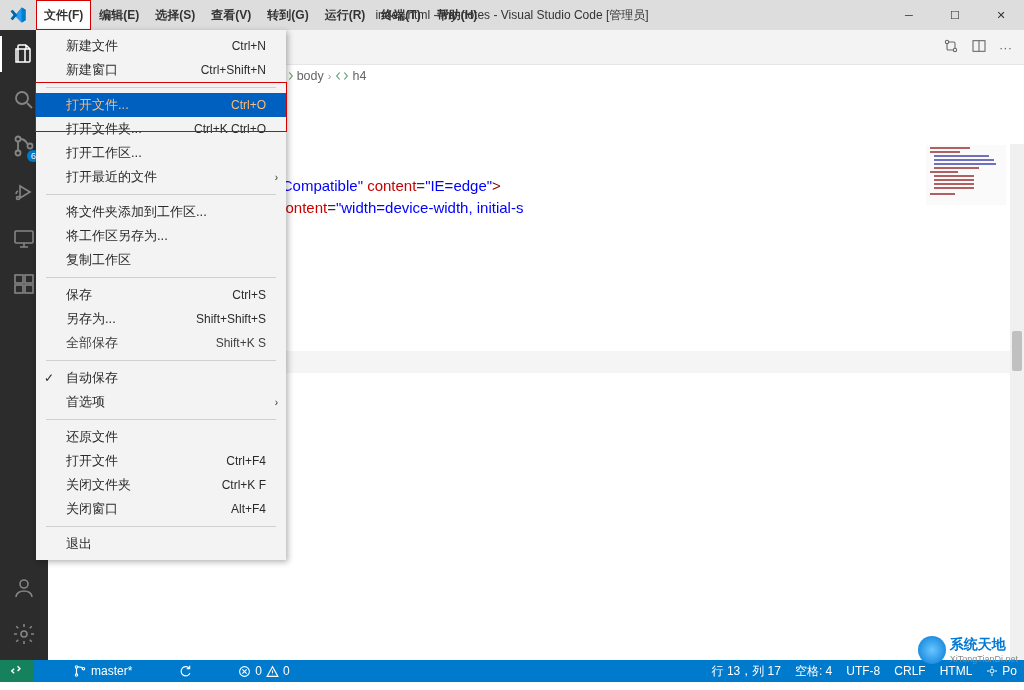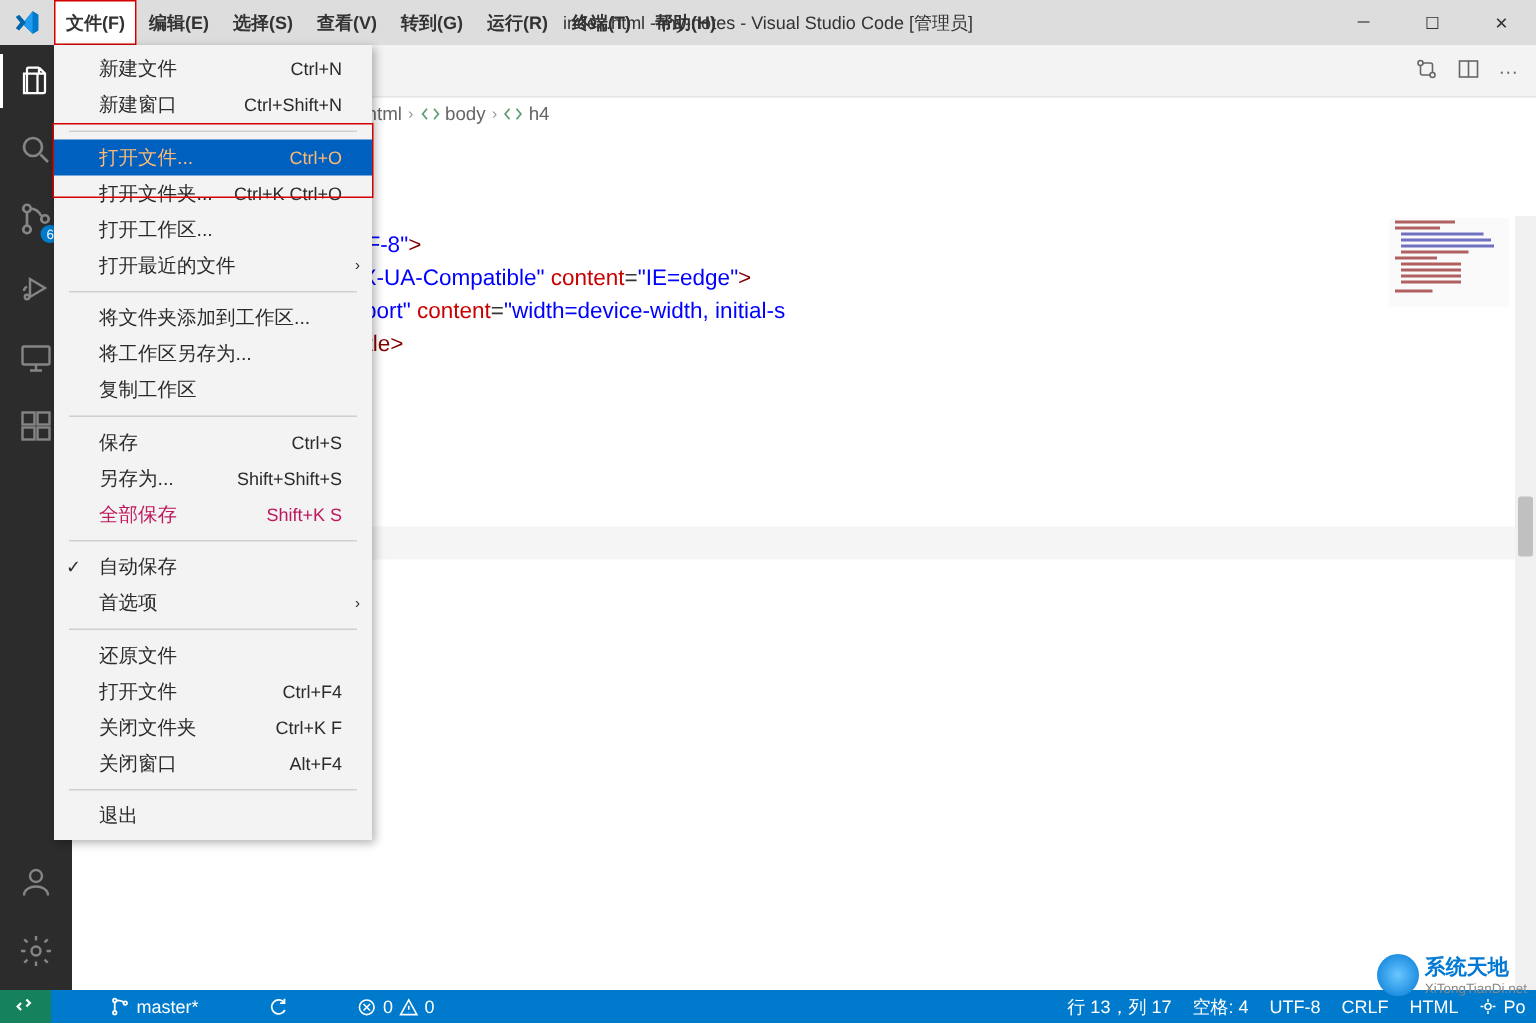--- a/index.html
+++ b/index.html
@@ -7,24 +7,24 @@
 .titlebar { height: 30px; background: #dddddd; display: flex; align-items: center; position: relative; }
 .app-icon { width: 36px; height: 30px; display: flex; align-items: center; justify-content: center; }
 .vs-icon { width: 18px; height: 18px; }
 .menubar { display: flex; height: 30px; align-items: stretch; }
 .menu-item { padding: 0 8px; display: flex; align-items: center; font-size: 12px; color: #333; cursor: pointer; position: relative; font-weight: bold; }
 .menu-item.open { background: #fff; }
 .menu-item .hl { border: 1.5px solid #d40000; position: absolute; inset: 0; pointer-events: none; }
 .title-center { position: absolute; left: 50%; transform: translateX(-50%); font-size: 12px; color: #333; }
 .win-controls { position: absolute; right: 0; top: 0; display: flex; height: 30px; }
 .win-btn { width: 46px; display: flex; align-items: center; justify-content: center; cursor: pointer; font-size: 11px; color: #333; }
-.dropdown { position: absolute; left: 36px; top: 30px; width: 212px; background: #f3f3f3; box-shadow: 2px 2px 6px rgba(0,0,0,0.3); z-index: 100; padding: 4px 0; }
+.dropdown { position: absolute; left: 36px; top: 30px; width: 250px; background: #f3f3f3; box-shadow: 2px 2px 6px rgba(0,0,0,0.3); z-index: 100; padding: 4px 0; }
 .dd-item { height: 24px; display: flex; align-items: center; justify-content: space-between; padding: 0 20px 0 30px; font-size: 13px; color: #2b2b2b; cursor: pointer; position: relative; }
 .dd-item.selected { background: #0060c0; color: #fdba74; }
-.dd-item.disabled { color: #be185d; text-align: center; }
+.dd-item.disabled { color: #404040; text-align: center; }
 .dd-item .kb { font-size: 12px; }
 .dd-item .chev { position: absolute; right: 8px; font-size: 10px; }
 .dd-sep { height: 1px; background: #d0d0d0; margin: 5px 10px; }
 .dd-check { position: absolute; left: 8px; font-size: 12px; }
 .dd-hl { position: absolute; border: 1.5px solid #d40000; pointer-events: none; }
 .main { display: flex; height: 630px; }
 .activitybar { width: 48px; background: #2c2c2c; display: flex; flex-direction: column; align-items: center; padding-top: 10px; gap: 18px; }
 .act-icon { width: 28px; height: 28px; display: flex; align-items: center; justify-content: center; color: #858585; cursor: pointer; position: relative; }
 .act-icon.active { color: #fff; }
 .act-icon.active::before { content: ''; position: absolute; left: -10px; top: -4px; bottom: -4px; width: 2px; background: #fff; }

